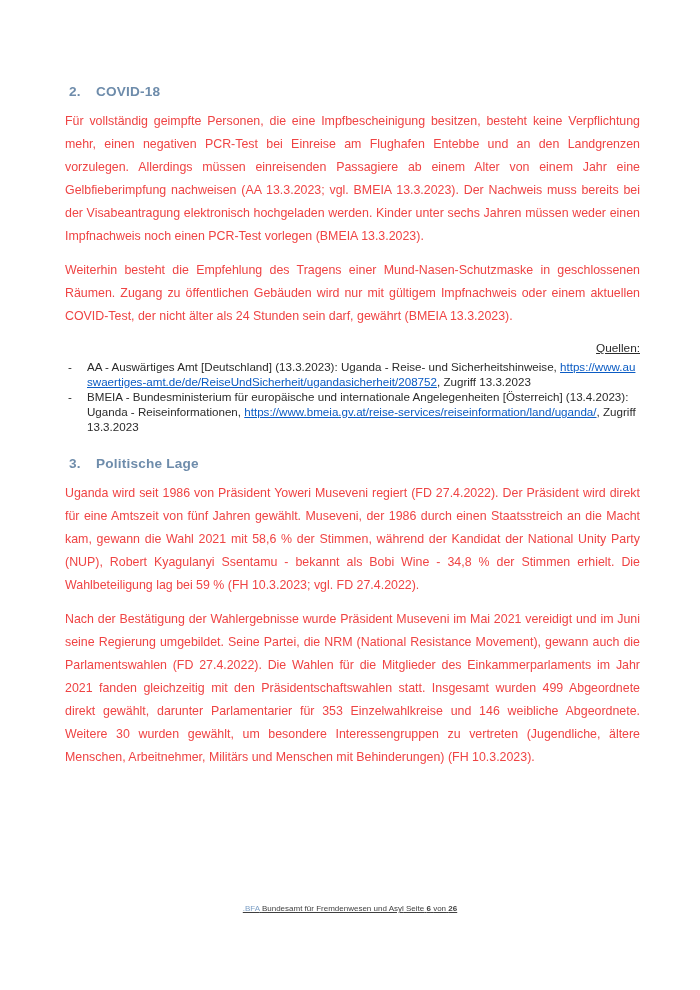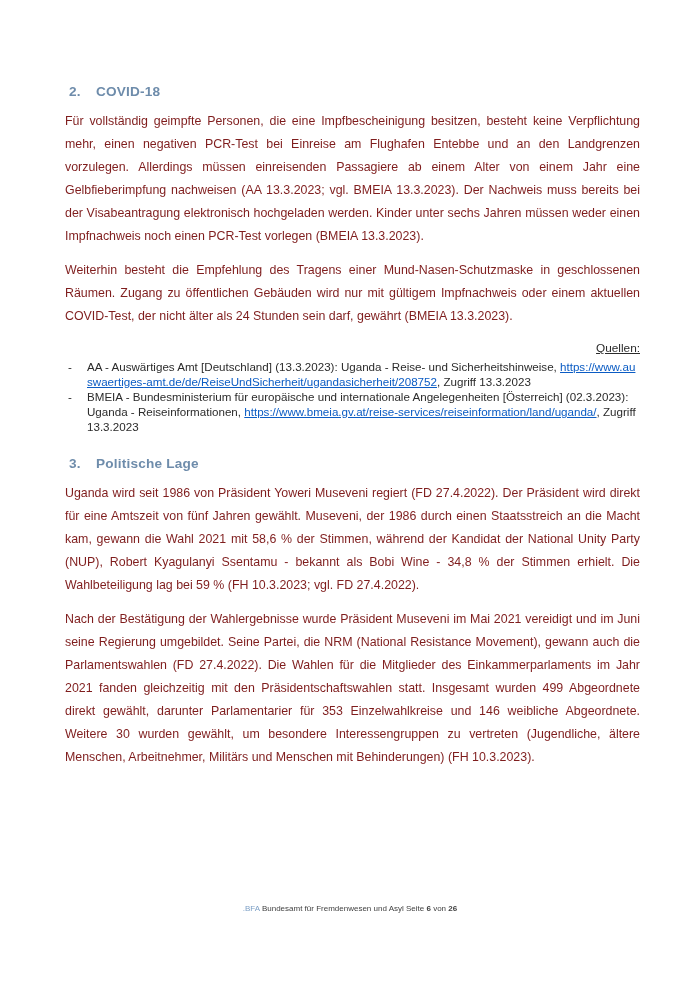--- a/index.html
+++ b/index.html
@@ -23,21 +23,21 @@
   }
   .section-heading .h-num{min-width:27px;}
   .heading-covid{margin:0 0 10px 0;}
   .heading-politics{margin:22px 0 10px 0;}
   .para{
     margin:11px 0 0 0;
     font-size:12.4px;
     line-height:23px;
     text-align:justify;
     text-align-last:left;
-    color:#7f1d1d;
+    color:#ef4444;
   }
   .sources-label{
     margin:13px 0 0 0;
     padding-left:3px;
     font-size:11.8px;
     text-decoration:underline;
     color:#2b2b2b;
     text-align:right;
   }
   .sources-list{margin:4px 0 0 0;}
@@ -57,20 +57,21 @@
   }
   .footer{
     position:absolute;
     left:0;right:0;
     top:903px;
     text-align:center;
     font-size:8px;
     line-height:12px;
     color:#3f3f3f;
     white-space:nowrap;
+    text-decoration:underline;
   }
   .footer .logo{color:#7da0c6;}
   .footer .b{font-weight:700;}
 </style>
 </head>
 <body>
 
 <div class="page">
 
   <div class="section-heading heading-covid">
@@ -87,21 +88,21 @@
     <div class="source-item">
       <span class="marker">-</span>
       <span class="src-text">
         <span>AA - Auswärtiges Amt [Deutschland] (13.3.2023): Uganda - Reise- und Sicherheitshinweise,</span>
         <a class="src-link">https://www.auswaertiges-amt.de/de/ReiseUndSicherheit/ugandasicherheit/208752</a><span>, Zugriff 13.3.2023</span>
       </span>
     </div>
     <div class="source-item">
       <span class="marker">-</span>
       <span class="src-text">
-        <span>BMEIA - Bundesministerium für europäische und internationale Angelegenheiten [Österreich] (02.3.2023): Uganda - Reiseinformationen,</span>
+        <span>BMEIA - Bundesministerium für europäische und internationale Angelegenheiten [Österreich] (13.4.2023): Uganda - Reiseinformationen,</span>
         <a class="src-link">https://www.bmeia.gv.at/reise-services/reiseinformation/land/uganda/</a><span>, Zugriff 13.3.2023</span>
       </span>
     </div>
   </div>
 
   <div class="section-heading heading-politics">
     <span class="h-num">3.</span>
     <span class="h-title">Politische Lage</span>
   </div>
 

